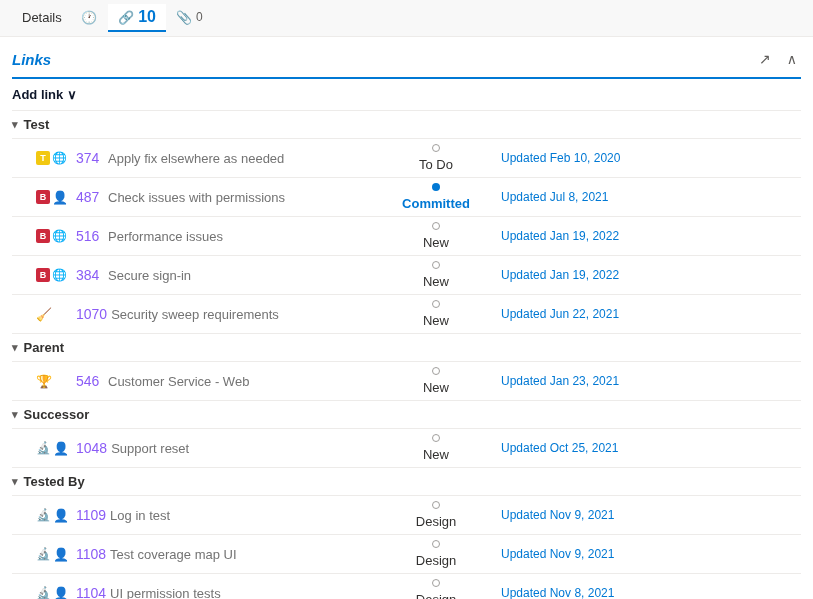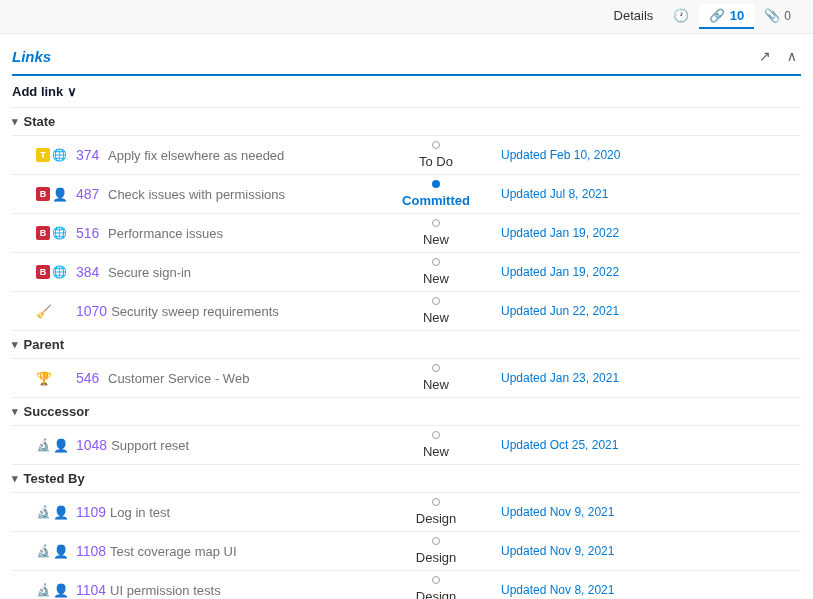--- a/index.html
+++ b/index.html
@@ -7,21 +7,20 @@
       font-family: -apple-system, BlinkMacSystemFont, 'Segoe UI', sans-serif;
       font-size: 13px;
       background: #fff;
       color: #323130;
     }
 
     
     .top-bar {
       display: flex;
       align-items: center;
-      justify-content: flex-end;
       padding: 4px 12px;
       border-bottom: 1px solid #edebe9;
       background: #f8f8f8;
     }
     .tab-btn {
       display: flex;
       align-items: center;
       gap: 4px;
       padding: 4px 10px;
       border: none;
@@ -30,21 +29,21 @@
       font-size: 13px;
       color: #323130;
       border-bottom: 2px solid transparent;
     }
     .tab-btn.active {
       color: #0078d4;
       border-bottom: 2px solid #0078d4;
       background: #fff;
     }
     .tab-count {
-      font-size: 13px;
+      font-size: 16px;
       color: #0078d4;
       font-weight: 600;
     }
     .tab-count-gray {
       font-size: 12px;
       color: #605e5c;
     }
 
     
     .links-panel {
@@ -228,21 +227,21 @@
     <button class="add-link-btn">
       <span>Add link</span>
       <span>∨</span>
     </button>
   </div>
 
 
   <div id="sections-container">
       <div class="section-row">
       <span class="chevron">▾</span>
-      <span>State</span>
+      <span>Test</span>
     </div>
       <div class="data-row">
         <div class="link-cell">
           <span class="link-icons">
             <span class="work-item-icon" style="background:#f2c811;color:#fff;font-size:9px;font-weight:bold;width:14px;height:14px;border-radius:2px;display:inline-flex;align-items:center;justify-content:center;">T</span>
             <span style="font-size:12px;">🌐</span>
           </span>
           <span class="link-num">374</span>
           <a class="link-name" href="#">Apply fix elsewhere as needed</a>
         </div>

